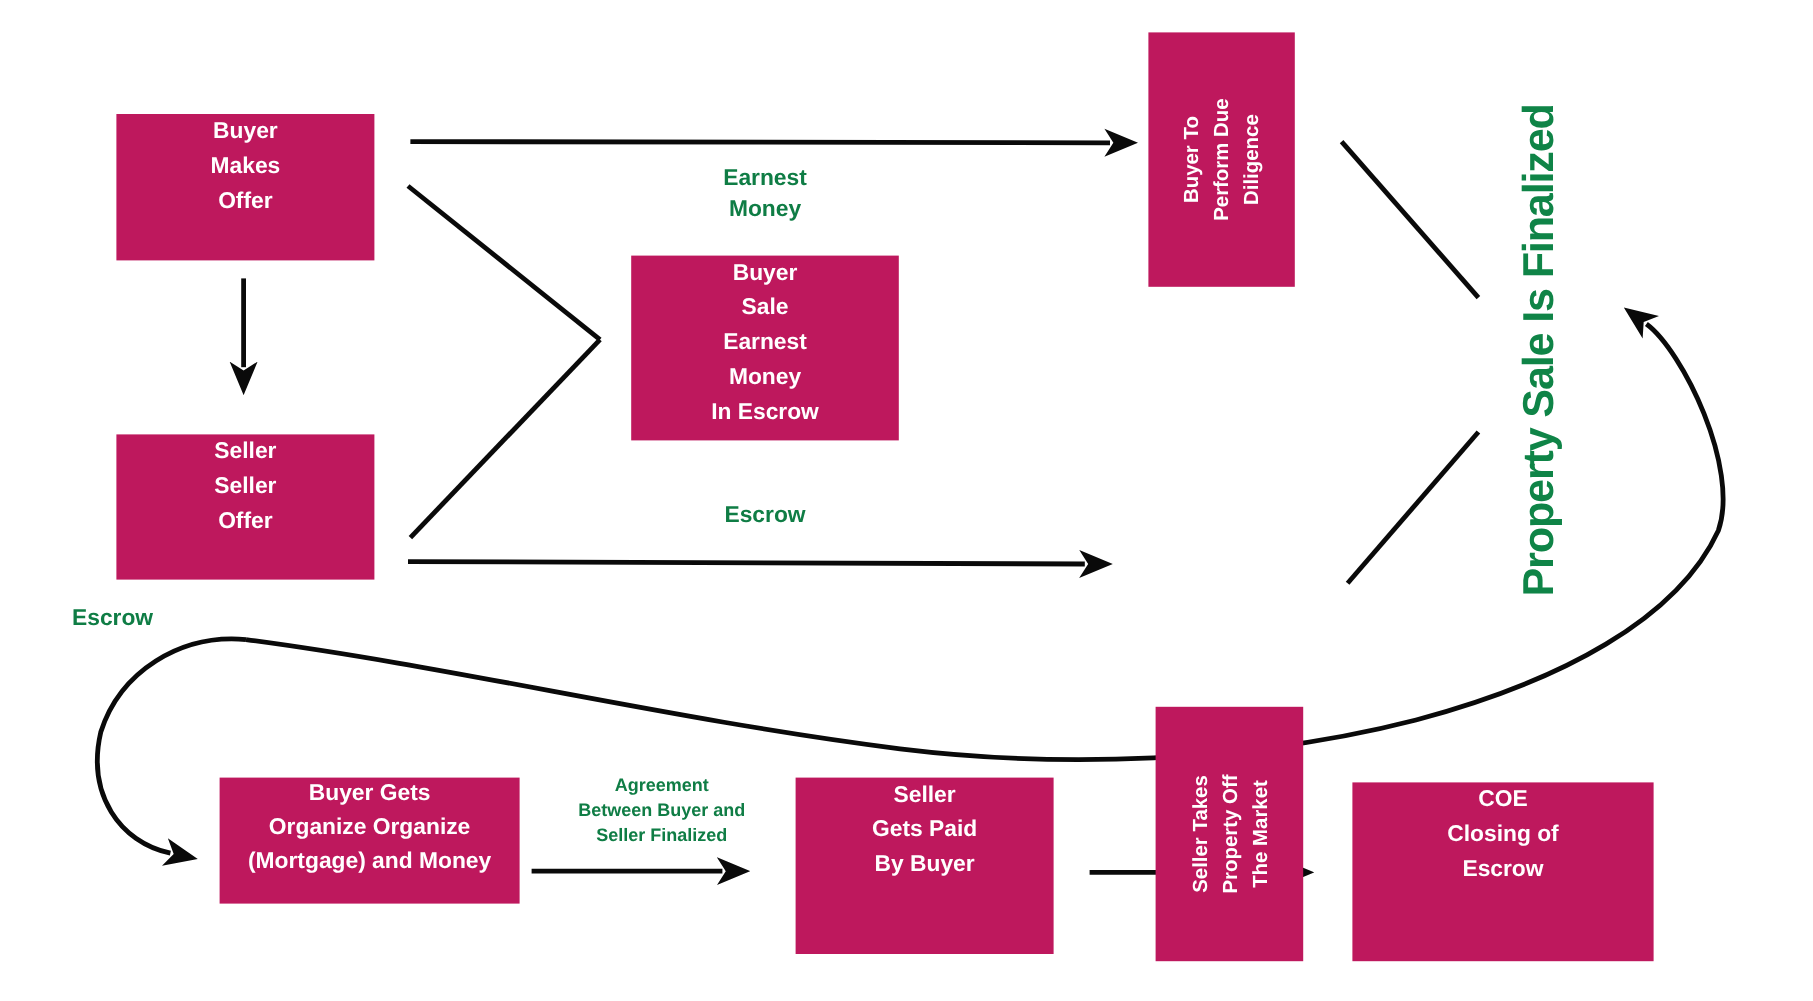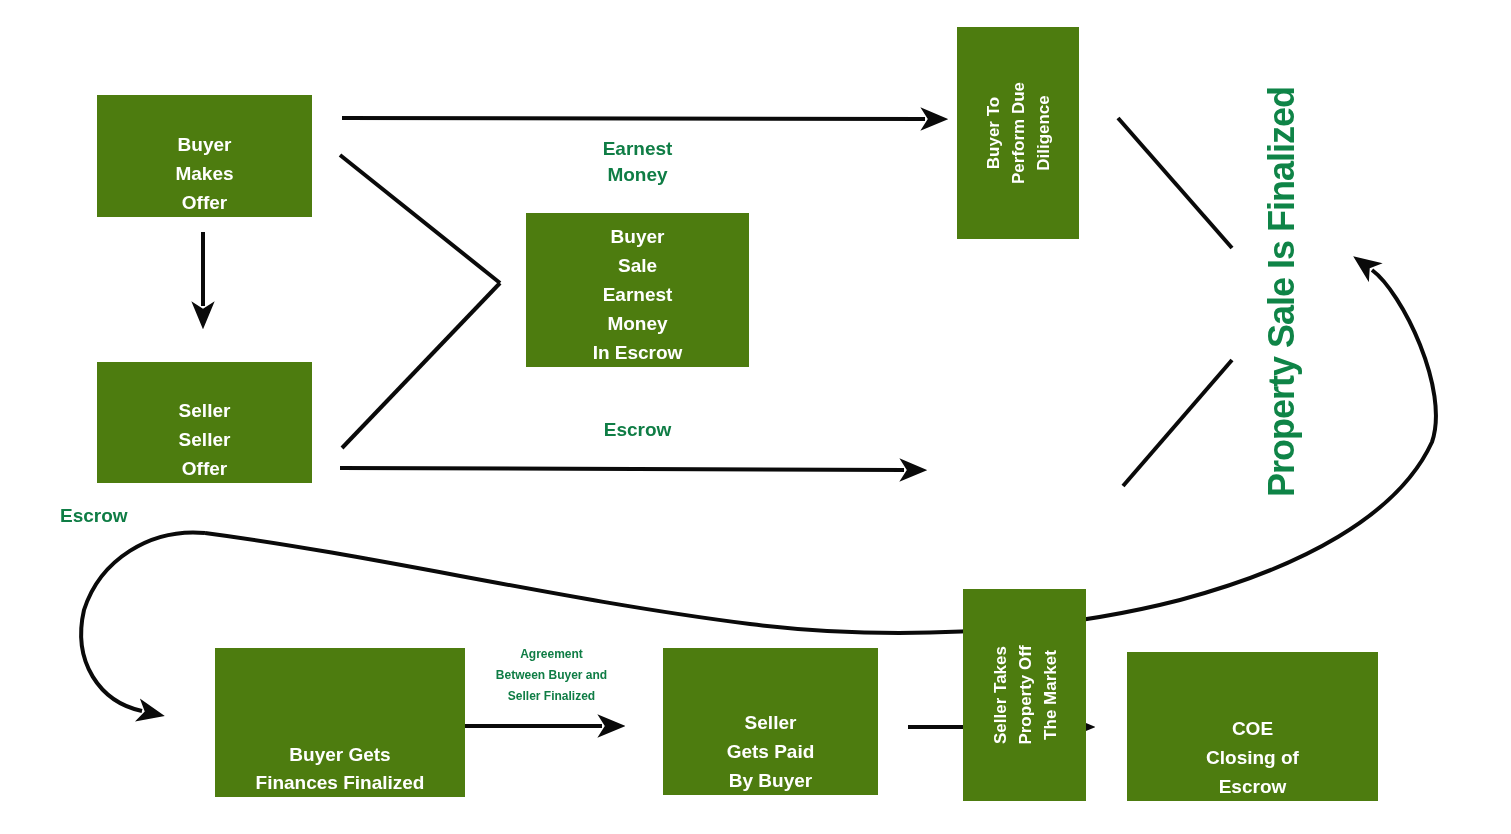--- a/index.html
+++ b/index.html
@@ -2,48 +2,48 @@
 <html><head>
 <meta charset="utf-8">
 <style>
   html,body{margin:0;padding:0;background:#ffffff;}
   .canvas{
     position:relative;width:1511px;height:834px;background:#ffffff;
     font-family:"Liberation Sans", sans-serif;overflow:hidden;
   }
   .lines-svg{position:absolute;left:0;top:0;width:1511px;height:834px;}
   .gbox{
-    position:absolute;background:#4d7c0f;color:#ffffff;
-    display:flex;align-items:flex-end;justify-content:center;
+    position:absolute;background:#be185d;color:#ffffff;
+    display:flex;align-items:flex-start;justify-content:center;
     text-align:center;font-weight:bold;font-size:19px;line-height:29px;
   }
   .gbox span{display:block;}
   .vbox{position:relative;}
   .vbox .vtext{
     position:absolute;left:50%;top:50%;width:212px;
     transform:translate(-50%,-50%) rotate(-90deg);
     text-align:center;font-size:17px;line-height:25px;
   }
   .box-buyer-makes-offer   {left:97px;  top:95px;  width:215px;height:122px;}
   .box-seller-accepts-offer{left:97px;  top:362px; width:215px;height:121px;}
   .box-buyer-puts-earnest  {left:526px; top:213px; width:223px;height:154px;}
   .box-buyer-due-diligence {left:957px; top:27px;  width:122px;height:212px;}
   .box-seller-off-market   {left:963px; top:377px; width:123px;height:212px;}
-  .box-buyer-gets-finances {left:183px; top:648px; width:250px;height:149px;font-size:19px;line-height:28px;margin-left:32px;}
+  .box-buyer-gets-finances {left:183px; top:648px; width:250px;height:105px;font-size:19px;line-height:28px;}
   .box-seller-gets-paid    {left:663px; top:648px; width:215px;height:147px;}
   .box-coe                 {left:1127px;top:652px; width:251px;height:149px;}
   .glabel{
     position:absolute;color:#0f7d45;font-weight:bold;font-size:19px;
     line-height:26px;text-align:center;
   }
   .glabel span{display:block;}
   .label-earnest-money{left:560px;top:136px;width:155px;}
   .label-escrow-mid   {left:560px;top:417px;width:155px;}
   .label-escrow-left  {left:60px; top:503px;width:140px;text-align:left;}
-  .label-agreement    {left:444px;top:644px;width:215px;font-size:12px;line-height:21px;}
+  .label-agreement    {left:444px;top:644px;width:215px;font-size:15px;line-height:21px;}
   .big-title{
     position:absolute;left:1052px;top:267px;width:460px;height:50px;
     transform:rotate(-90deg);transform-origin:center;
     color:#0f8447;font-weight:bold;font-size:36px;letter-spacing:-1px;
     line-height:50px;text-align:center;white-space:nowrap;
   }
 </style>
 </head>
 <body>
 
@@ -108,21 +108,22 @@
     <div class="vtext">
       <span>Seller Takes</span>
       <span>Property Off</span>
       <span>The Market</span>
     </div>
   </div>
 
   <div class="gbox box-buyer-gets-finances">
     <div>
       <span>Buyer Gets</span>
-      <span>Finances Finalized</span>
+      <span>Organize Organize</span>
+      <span>(Mortgage) and Money</span>
     </div>
   </div>
 
   <div class="gbox box-seller-gets-paid">
     <div>
       <span>Seller</span>
       <span>Gets Paid</span>
       <span>By Buyer</span>
     </div>
   </div>

